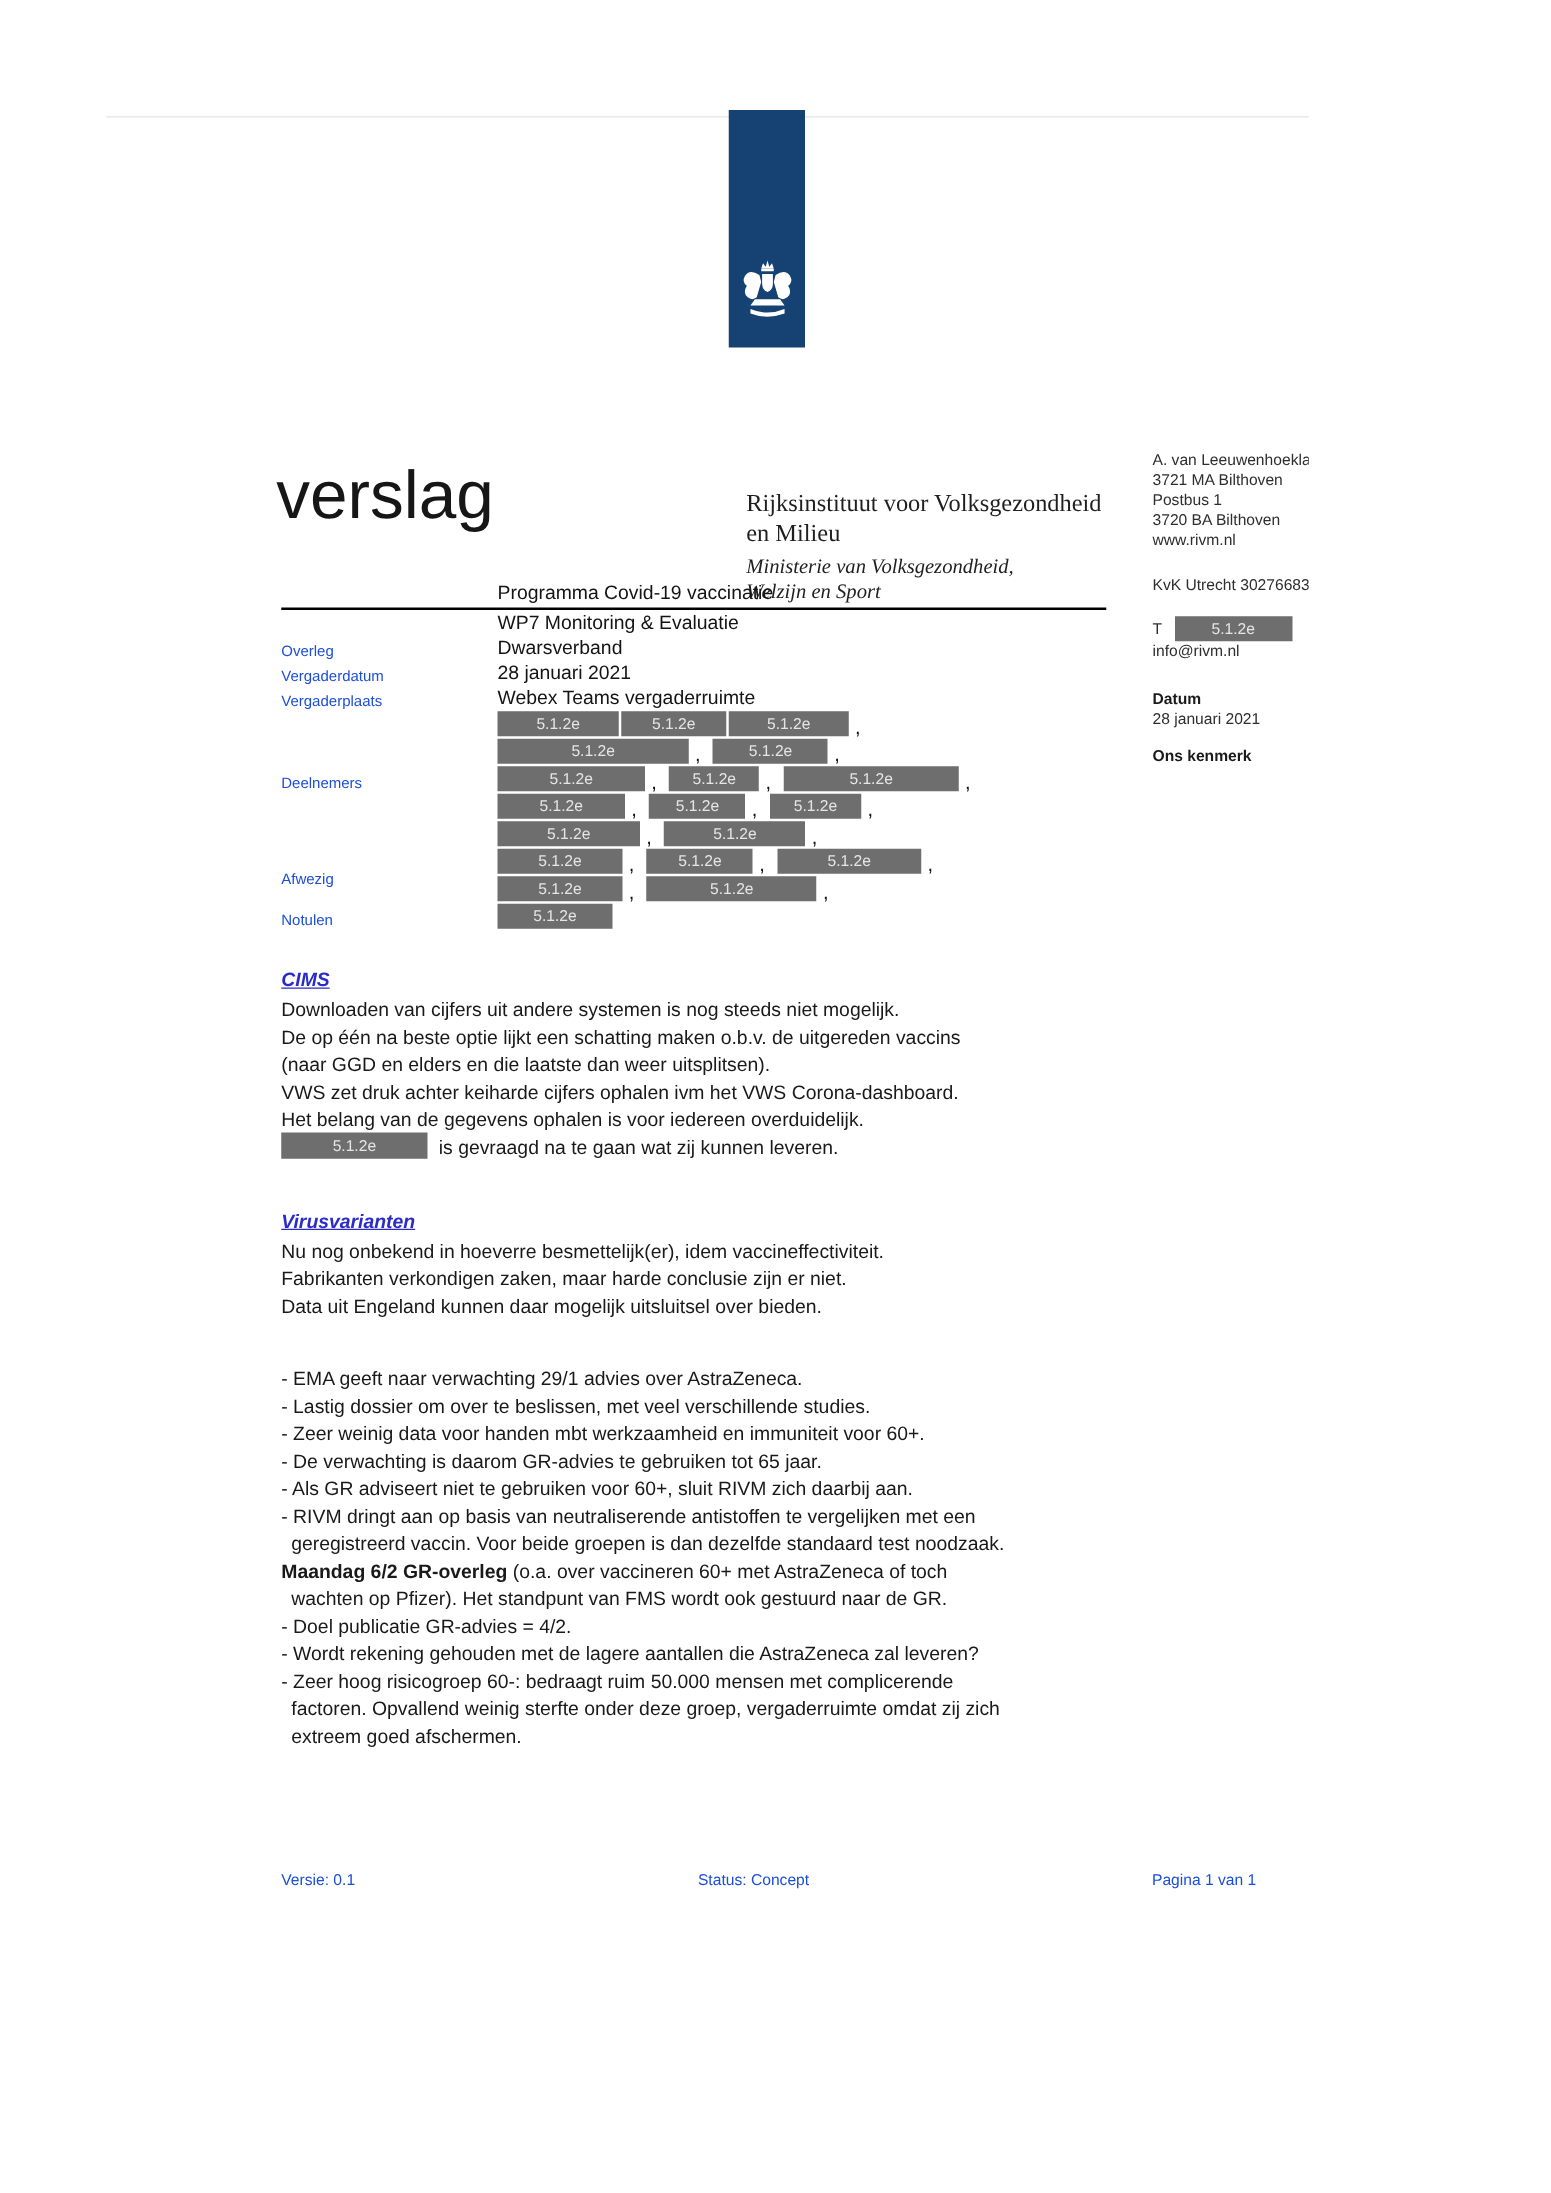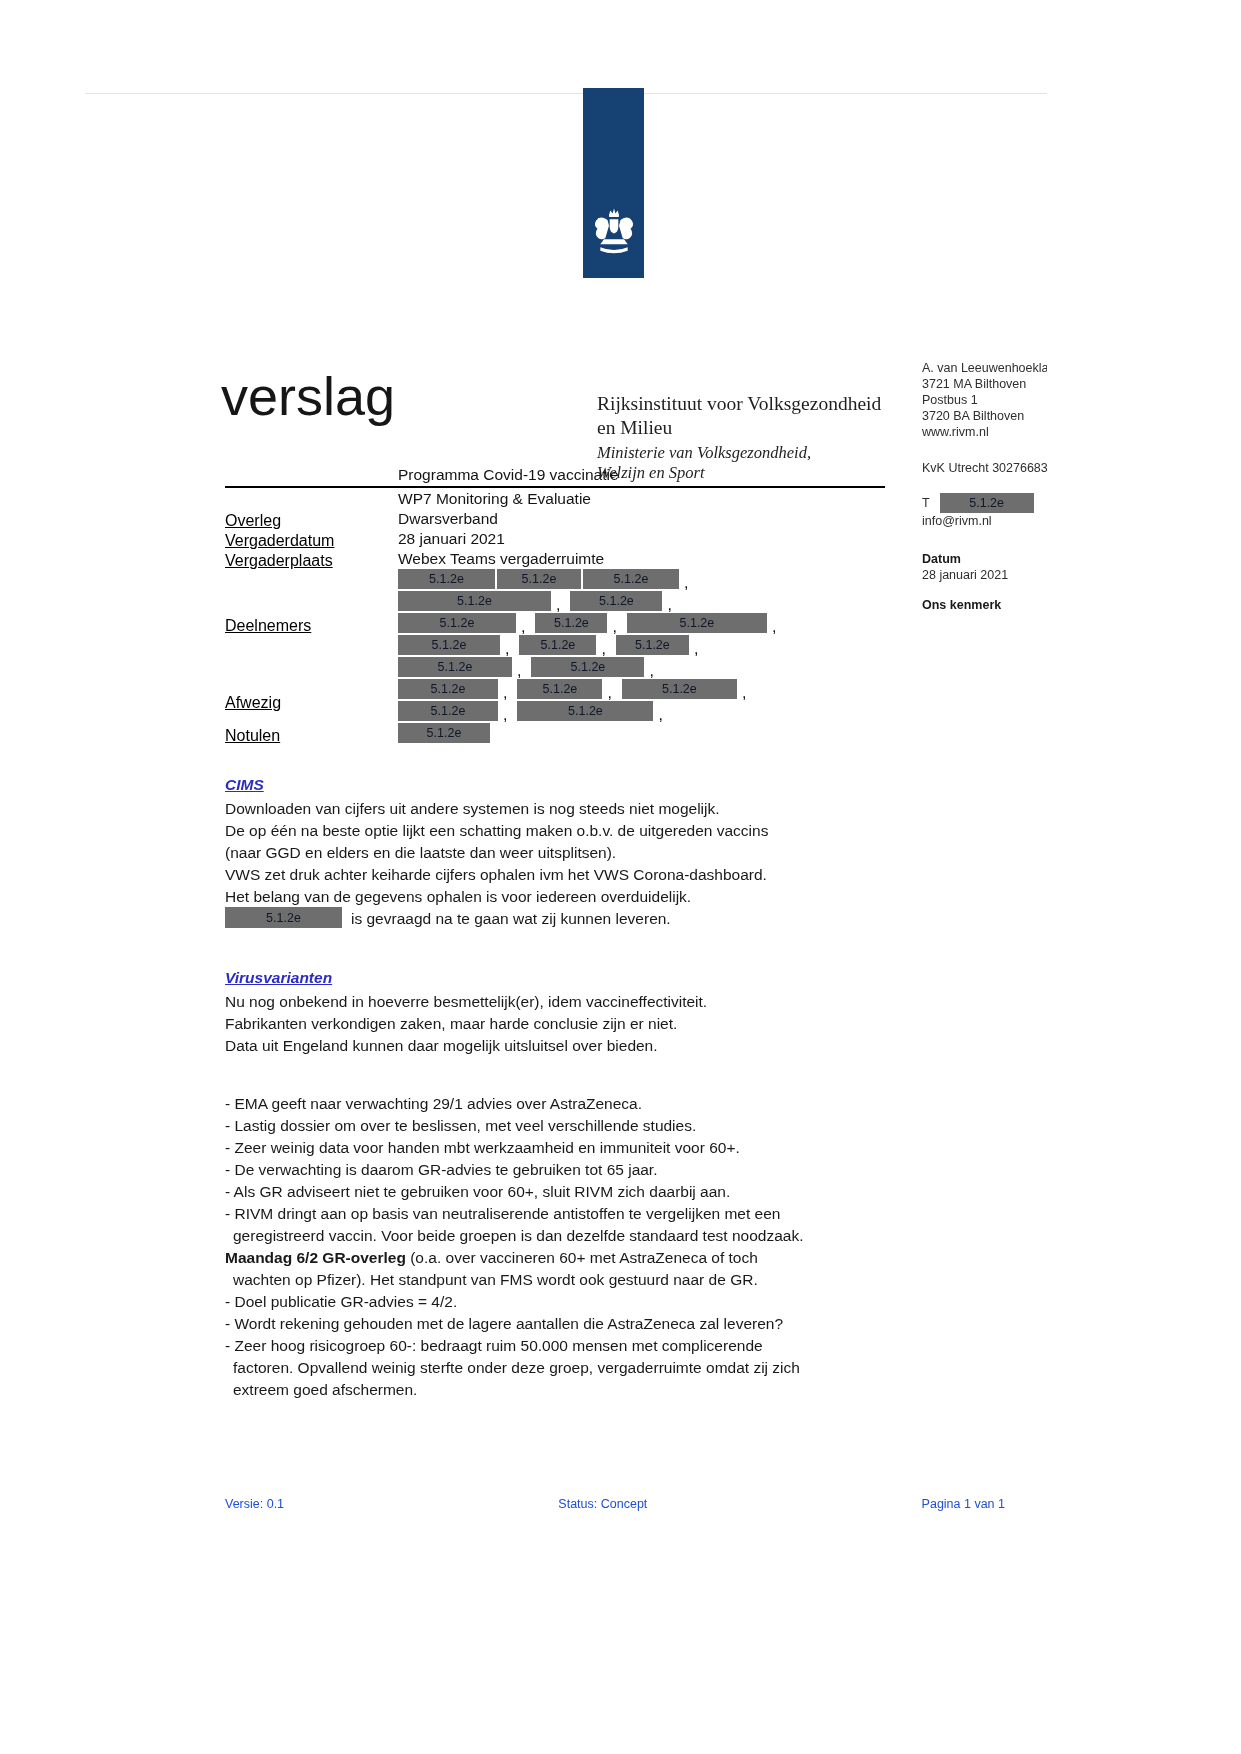--- a/index.html
+++ b/index.html
@@ -20,28 +20,28 @@
   .title{position:absolute;left:221px;top:366px;margin:0;font-size:54px;line-height:60px;
          font-weight:400;color:#161616;}
 
   
   .sidebar{position:absolute;left:922px;top:360px;width:200px;font-size:12.5px;line-height:16px;
            color:#2e2e2e;white-space:nowrap;}
   .sidebar .b{font-weight:700;color:#1a1a1a;}
   .s20{height:20px;} .s16{height:16px;} .s22{height:22px;} .s14{height:14px;}
   .phone-row{display:flex;align-items:center;height:21px;gap:10px;}
 
-  .redact{background:#6e6e6e;color:#0f172a;display:inline-flex;align-items:center;justify-content:center;
+  .redact{background:#6e6e6e;color:#e5e5e5;display:inline-flex;align-items:center;justify-content:center;
           font-size:12.5px;height:20px;box-sizing:border-box;}
   .phone-redact{width:94px;}
 
   
   .meeting{position:absolute;left:225px;top:465px;width:660px;font-size:15.5px;color:#141414;}
   .m-row{display:flex;align-items:center;}
-  .m-label{width:173px;flex:none;font-size:16px;color:#000000;padding-top:4px;line-height:14px;text-decoration:underline;}
+  .m-label{width:173px;flex:none;font-size:12px;color:#1d4ed8;padding-top:4px;line-height:14px;}
   .m-val{line-height:20px;white-space:nowrap;}
   .rule{border-top:2.5px solid #000;margin:1px 0;width:660px;}
   .rrow{display:flex;align-items:center;height:20px;margin-bottom:2px;}
   .rrow .redact{margin-right:2px;}
   .rcomma{font-size:16px;color:#111;margin:0 10px 0 3px;align-self:flex-end;line-height:13px;}
 
   
   .sections{position:absolute;left:225px;top:773px;width:760px;font-size:15.5px;line-height:22px;color:#191919;}
   .sec{margin:0 0 36px 0;}
   .sec-h{font-size:15.5px;line-height:23px;margin:0 0 2px 0;color:#2b2bc8;

